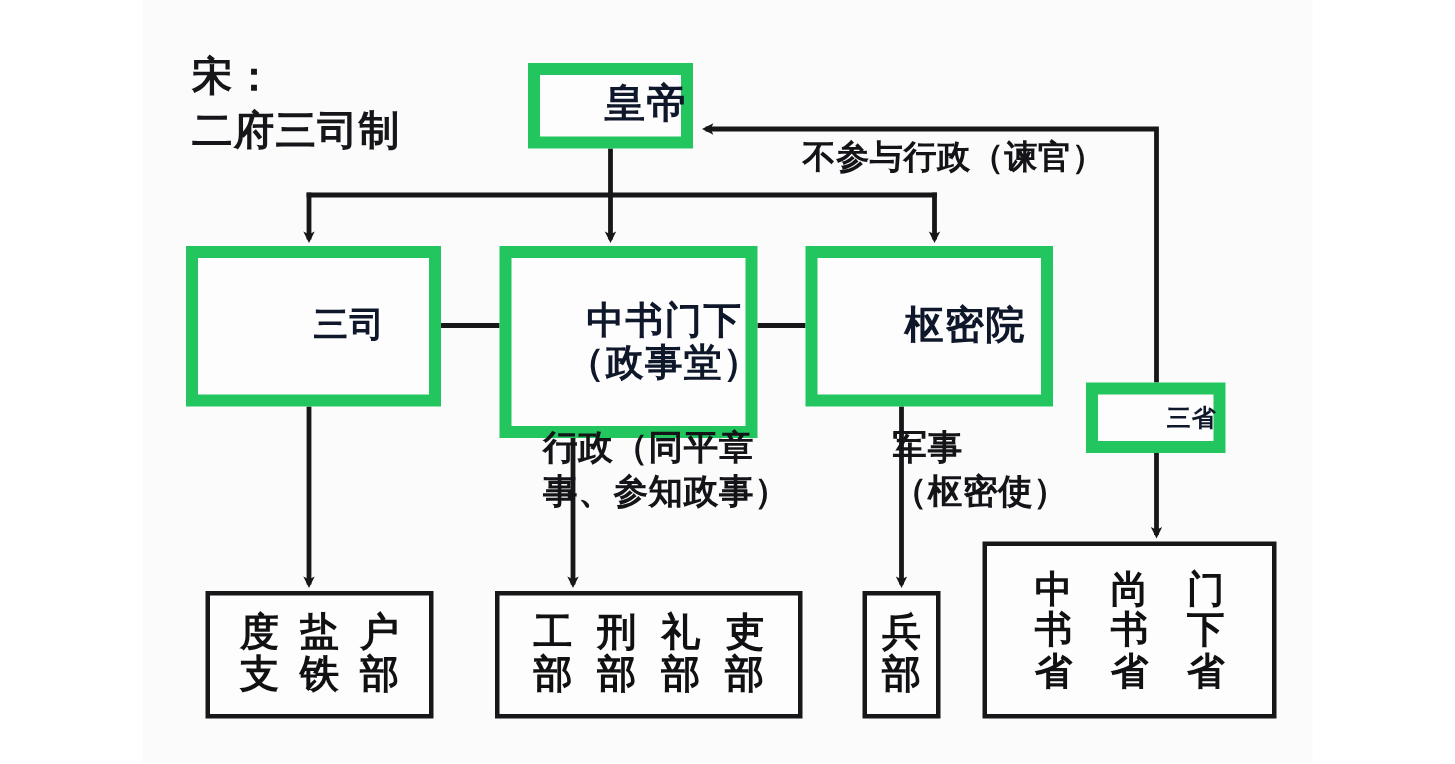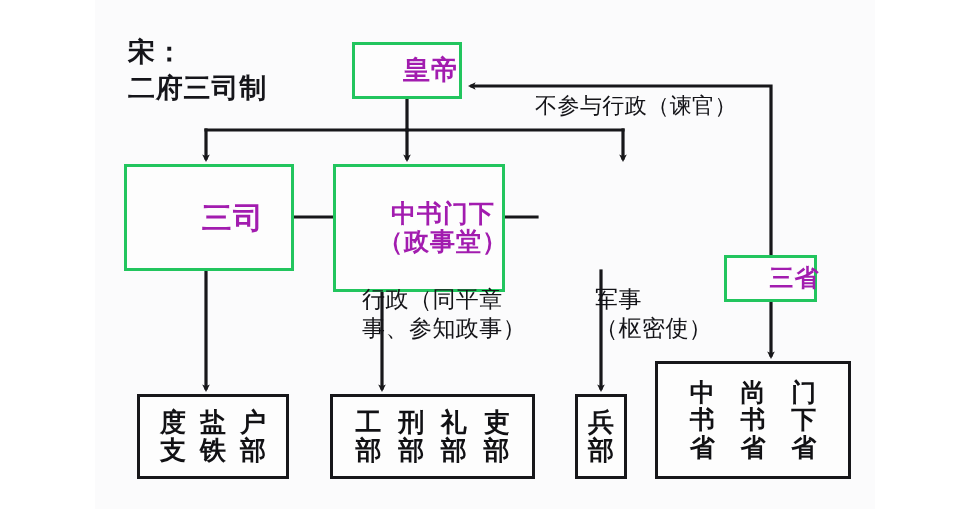--- a/index.html
+++ b/index.html
@@ -28,26 +28,26 @@
   #svg-layer {
     position: absolute;
     left: 0;
     top: 0;
     width: 970px;
     height: 509px;
   }
   .node {
     position: absolute;
     box-sizing: border-box;
-    border: 3px solid #22c55e;
+    border: 8px solid #22c55e;
     background: #fdfdfd;
     display: flex;
     align-items: center;
     justify-content: center;
-    color: #a21caf;
+    color: #0f172a;
     font-weight: 700;
     letter-spacing: 0.04em;
     line-height: 1.12;
     text-align: center;
     padding-left: 48px;
   }
   .node .line { display: block; white-space: nowrap; }
 
   
   #title {
@@ -57,24 +57,24 @@
     color: #15151a;
     font-weight: 700;
     font-size: 27px;
     line-height: 1.35;
     letter-spacing: 0.03em;
     white-space: nowrap;
   }
 
   
   #node-emperor   { left: 352px; top: 42px;  width: 110px; height: 57px;  font-size: 27px; }
-  #node-sansi     { left: 124px; top: 164px; width: 170px; height: 107px; font-size: 30px; }
+  #node-sansi     { left: 124px; top: 164px; width: 170px; height: 107px; font-size: 23px; }
   #node-zhongshu  { left: 333px; top: 164px; width: 172px; height: 128px; font-size: 25px; }
   #node-shumi     { left: 537px; top: 164px; width: 165px; height: 107px; font-size: 26px; }
-  #node-sansheng  { left: 724px; top: 255px; width: 93px;  height: 47px;  font-size: 24px; }
+  #node-sansheng  { left: 724px; top: 255px; width: 93px;  height: 47px;  font-size: 16px; }
 
   
   .vbox {
     position: absolute;
     box-sizing: border-box;
     border: 3px solid #17171a;
     background: #fdfdfd;
     display: flex;
     align-items: center;
     justify-content: space-evenly;
@@ -96,21 +96,21 @@
   #box-sansi-sub  { left: 137px; top: 394px; width: 152px; height: 85px; }
   #box-liubu      { left: 330px; top: 394px; width: 205px; height: 85px; }
   #box-bingbu     { left: 575px; top: 394px; width: 52px;  height: 85px; }
   #box-sansheng-sub { left: 655px; top: 361px; width: 196px; height: 118px; }
   #box-sansheng-sub .vcol { font-size: 25px; line-height: 1.1; }
 
   
   .edge-label {
     position: absolute;
     color: #141418;
-    font-weight: 400;
+    font-weight: 700;
     line-height: 1.28;
     letter-spacing: 0.02em;
     white-space: nowrap;
   }
   #lbl-caizheng   { left: 157px; top: 285px; font-size: 23px; }
   #lbl-xingzheng  { left: 362px; top: 285px; font-size: 23px; }
   #lbl-junshi     { left: 595px; top: 285px; font-size: 23px; }
   #lbl-bucanyu    { left: 535px; top: 92px;  font-size: 22px; }
 </style>
 </head>
@@ -170,20 +170,23 @@
     <span class="line">三司</span>
   </div>
 
   <div class="node" id="node-zhongshu">
     <div>
       <span class="line">中书门下</span>
       <span class="line">（政事堂）</span>
     </div>
   </div>
 
+  <div class="node" id="node-shumi">
+    <span class="line">枢密院</span>
+  </div>
 
   <div class="node" id="node-sansheng">
     <span class="line">三省</span>
   </div>
 
 
   <div class="edge-label" id="lbl-xingzheng">
     <div>行政（同平章</div>
     <div>事、参知政事）</div>
   </div>

